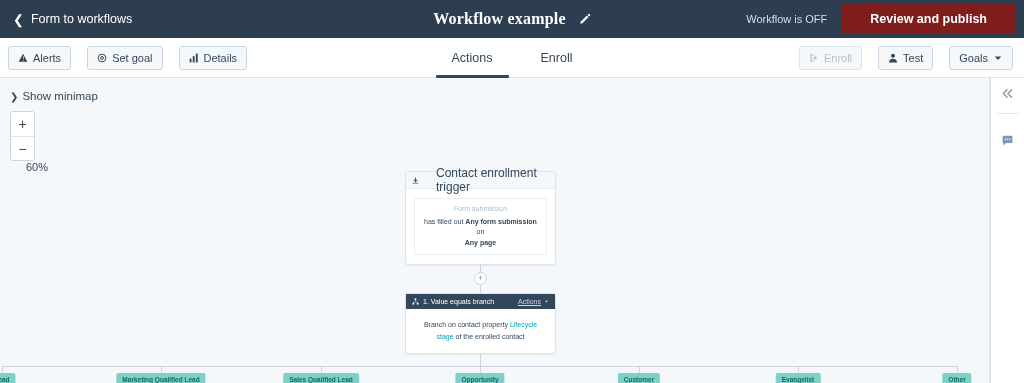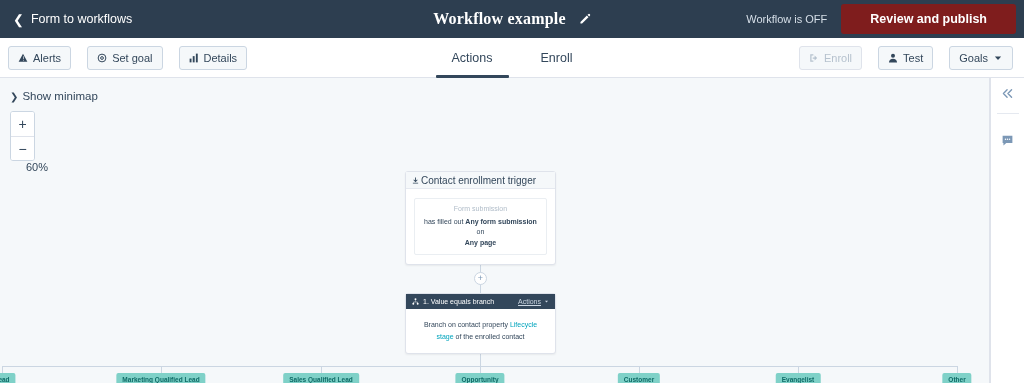--- a/index.html
+++ b/index.html
@@ -124,22 +124,22 @@
   
   .card {
     position: absolute; background: #fff;
     border: 1px solid #dfe3eb; border-radius: 3px;
     box-shadow: 0 1px 2px rgba(0,0,0,.06);
     z-index: 2;
   }
   .trigger-card { left: 405px; top: 93px; width: 151px; height: 94px; }
   .trigger-head {
     height: 17px; background: #f5f8fa; border-bottom: 1px solid #e5e9f0;
-    display: flex; align-items: center; gap: 2px; padding: 0 6px;
-    font-size: 10px; color: #33475b;
+    display: flex; align-items: center; gap: 17px; padding: 0 6px;
+    font-size: 12px; color: #33475b;
   }
   .trigger-body {
     padding: 9px 8px; display: flex; align-items: center; justify-content: center;
     height: calc(100% - 17px);
   }
   .inner-box {
     border: 1px solid #eaeef2; border-radius: 2px;
     width: 100%; height: 100%;
     display: flex; flex-direction: column; align-items: center; justify-content: center;
     gap: 5px; padding: 4px 6px;

